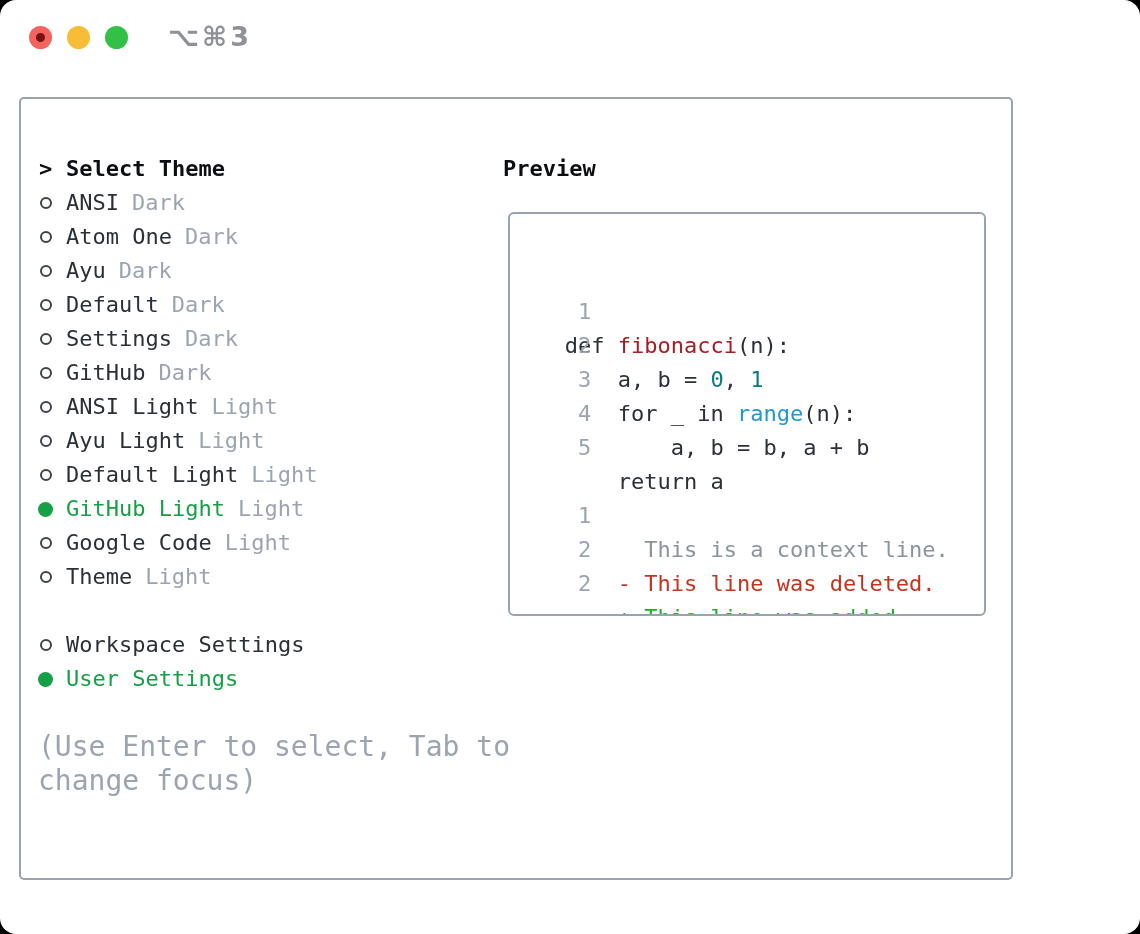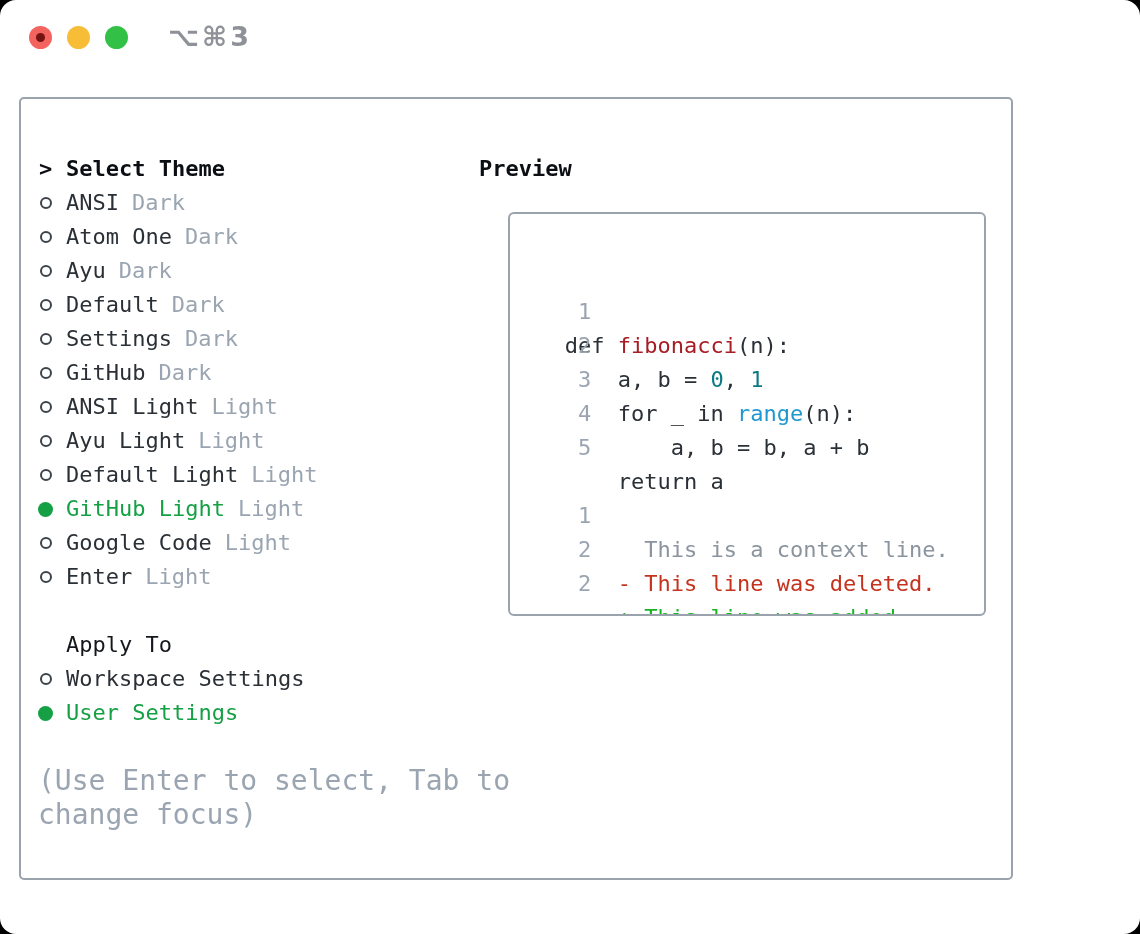--- a/index.html
+++ b/index.html
@@ -52,21 +52,21 @@
   .left-col{position:absolute;left:17px;top:53px;}
   .hdr .label{font-weight:bold;color:var(--heading);}
   .item .iname{white-space:pre;}
   .item.sel .iname{color:var(--sel-green);}
   .itag{color:var(--muted);margin-left:13px;white-space:pre;}
   .spacer{height:34px;}
   .apply-title{color:#14181d;}
   .hint{font-size:28px;line-height:34px;color:var(--muted);white-space:pre;}
   
   .preview-label{
-    position:absolute;left:458px;top:53px;height:34px;line-height:34px;
+    position:absolute;left:482px;top:53px;height:34px;line-height:34px;
     font-size:22px;font-weight:bold;color:var(--heading);
   }
   .preview-box{
     position:absolute;left:487px;top:103px;width:478px;height:404px;
     border:2px solid var(--border);border-radius:6px;background:#fff;
     padding:47px 0 0 15px;overflow:hidden;margin-top:10px;
   }
   .pline{height:34px;line-height:34px;font-size:22px;white-space:pre;}
   .ln{color:var(--muted);white-space:pre;}
   .seg{white-space:pre;}
@@ -179,31 +179,27 @@
     <span class="marker">
               <span class="mk ring"></span>
             </span>
     <span class="iname">Google Code</span>
     <span class="itag">Light</span>
   </div>
           <div class="row item">
     <span class="marker">
               <span class="mk ring"></span>
             </span>
-    <span class="iname">Enter</span>
+    <span class="iname">Theme</span>
     <span class="itag">Light</span>
   </div>
         </div>
 
       <div class="spacer"></div>
 
-      <div class="row hdr2">
-        <span class="marker"></span>
-        <span class="apply-title">Apply To</span>
-      </div>
 
       <div id="apply-list">
           <div class="row item">
     <span class="marker">
               <span class="mk ring"></span>
             </span>
     <span class="iname">Workspace Settings</span>
   </div>
           <div class="row item sel">
     <span class="marker">

